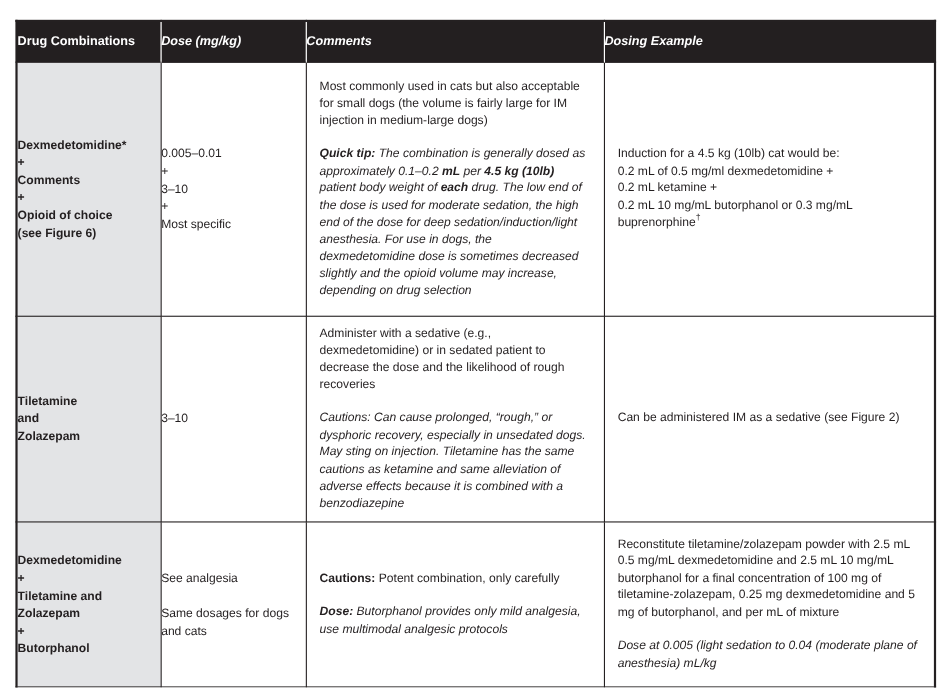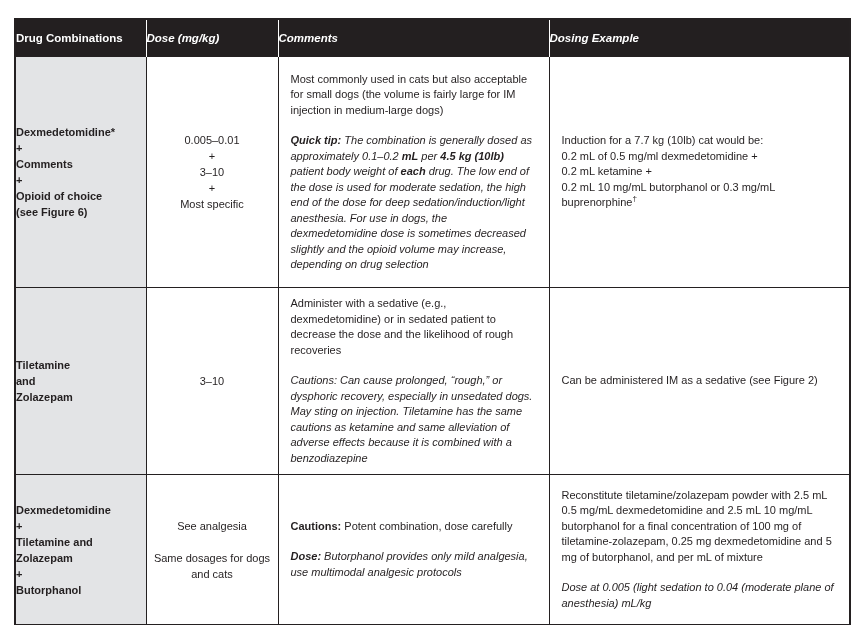--- a/index.html
+++ b/index.html
@@ -45,21 +45,20 @@
     line-height: 15.5px;
     padding: 0;
     margin-left: 24px;
   }
   td.combo {
     background: #e3e4e6;
     font-weight: bold;
     line-height: 16px;
   }
   td.dose {
-    text-align: center;
     line-height: 16px;
   }
   td.comments, td.example {
     padding: 8px 12px;
   }
   .para { margin: 0; }
   .para + .para { margin-top: 15px; font-style: italic; }
   .b { font-weight: bold; }
   sup { font-size: 8px; line-height: 0; }
   tr.r0 { height: 231px; }
@@ -101,21 +100,21 @@
             <div class="line">+</div>
             <div class="line">3–10</div>
             <div class="line">+</div>
             <div class="line">Most specific</div>
           </td>
           <td class="comments">
             <p class="para"><span>Most commonly used in cats but also acceptable for small dogs (the volume is fairly large for IM injection in medium-large dogs)</span></p>
             <p class="para"><span class="b">Quick tip:</span><span> The combination is generally dosed as approximately 0.1–0.2 </span><span class="b">mL</span><span> per </span><span class="b">4.5 kg (10lb)</span><span> patient body weight of </span><span class="b">each</span><span> drug. The low end of the dose is used for moderate sedation, the high end of the dose for deep sedation/induction/light anesthesia. For use in dogs, the dexmedetomidine dose is sometimes decreased slightly and the opioid volume may increase, depending on drug selection</span></p>
           </td>
           <td class="example">
-            <p class="para"><span>Induction for a 7.7 kg (10lb) cat would be:</span><br><span>0.2 mL of 0.5 mg/ml dexmedetomidine +</span><br><span>0.2 mL ketamine +</span><br><span>0.2 mL 10 mg/mL butorphanol or 0.3 mg/mL buprenorphine</span><sup>†</sup></p>
+            <p class="para"><span>Induction for a 4.5 kg (10lb) cat would be:</span><br><span>0.2 mL of 0.5 mg/ml dexmedetomidine +</span><br><span>0.2 mL ketamine +</span><br><span>0.2 mL 10 mg/mL butorphanol or 0.3 mg/mL buprenorphine</span><sup>†</sup></p>
           </td>
         </tr>
         <tr class="r1">
           <td class="combo">
             <div class="line">Tiletamine</div>
             <div class="line">and</div>
             <div class="line">Zolazepam</div>
           </td>
           <td class="dose">
             <div class="line">3–10</div>
@@ -136,21 +135,21 @@
             <div class="line">Zolazepam</div>
             <div class="line">+</div>
             <div class="line">Butorphanol</div>
           </td>
           <td class="dose">
             <div class="line">See analgesia</div>
             <div class="line">&nbsp;</div>
             <div class="line">Same dosages for dogs and cats</div>
           </td>
           <td class="comments">
-            <p class="para"><span class="b">Cautions:</span><span> Potent combination, dose carefully</span></p>
+            <p class="para"><span class="b">Cautions:</span><span> Potent combination, only carefully</span></p>
             <p class="para"><span class="b">Dose:</span><span> Butorphanol provides only mild analgesia, use multimodal analgesic protocols</span></p>
           </td>
           <td class="example">
             <p class="para"><span>Reconstitute tiletamine/zolazepam powder with 2.5 mL 0.5 mg/mL dexmedetomidine and 2.5 mL 10 mg/mL butorphanol for a final concentration of 100 mg of tiletamine-zolazepam, 0.25 mg dexmedetomidine and 5 mg of butorphanol, and per mL of mixture</span></p>
             <p class="para"><span>Dose at 0.005 (light sedation to 0.04 (moderate plane of anesthesia) mL/kg</span></p>
           </td>
         </tr>
         <tr class="footnote">
         <td colspan="4"></td>
       </tr>

